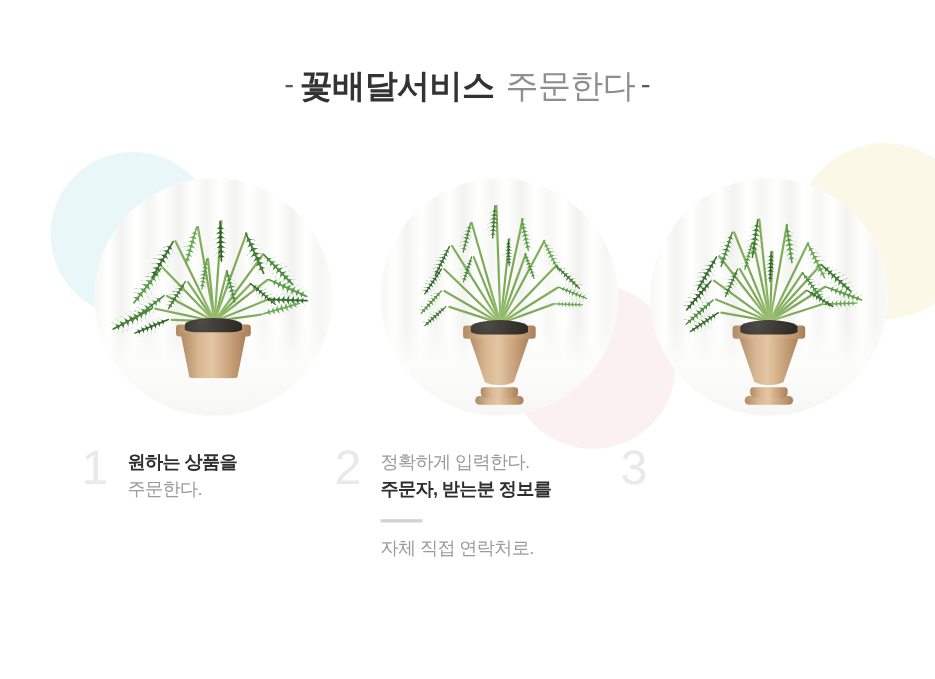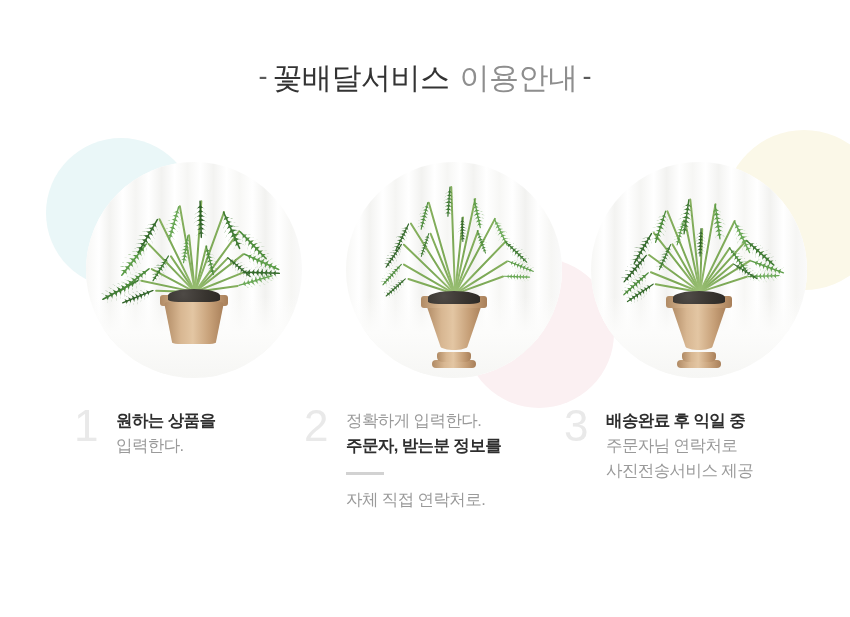--- a/index.html
+++ b/index.html
@@ -32,21 +32,21 @@
   }
   .title-dash {
     font-size: 27px;
     color: #5a5a5a;
     font-weight: 400;
     vertical-align: 3px;
     letter-spacing: 0;
   }
   .title-strong {
     font-size: 30px;
-    font-weight: 400;
+    font-weight: 700;
     color: #333333;
     letter-spacing: -0.5px;
     margin: 0 5px;
   }
   .title-light {
     font-size: 30px;
     font-weight: 400;
     color: #8e8e8e;
     letter-spacing: -0.5px;
     margin: 0 5px;
@@ -225,21 +225,21 @@
     font-weight: 400;
     white-space: nowrap;
   }
 </style>
 </head>
 <body>
 
 <div class="page">
 
   <div class="title-wrap">
-    <span class="title-dash">-</span><span class="title-strong">꽃배달서비스</span><span class="title-light">이용안내</span><span class="title-dash">-</span>
+    <span class="title-dash">-</span><span class="title-strong">꽃배달서비스</span><span class="title-light">주문한다</span><span class="title-dash">-</span>
   </div>
 
   <div class="columns">
 
     <div class="col col-1">
 
       <div class="accent accent-cyan"></div>
 
       <div class="photo">
         <div class="scene"></div>
@@ -571,21 +571,21 @@
                 </svg>
               </div>
             </div>
         </div>
       </div>
 
       <div class="step">
         <div class="step-num">1</div>
         <div class="step-body">
           <div class="step-line strong">원하는 상품을</div>
-          <div class="step-line muted">입력한다.</div>
+          <div class="step-line muted">주문한다.</div>
         </div>
       </div>
     </div>
 
     <div class="col col-2">
 
       <div class="accent accent-pink"></div>
 
       <div class="photo">
         <div class="scene"></div>
@@ -1227,22 +1227,17 @@
                   <path d="M26.8,0 Q28.1,2.9 31.7,9.6 Q28.1,4.6 29.5,0.9 Z" fill="#356b2c"></path>
                   <path d="M0,0 L32.0,0" stroke="#356b2c" stroke-width="2.5" stroke-linecap="round" fill="none"></path>
                 </svg>
               </div>
             </div>
         </div>
       </div>
 
       <div class="step">
         <div class="step-num">3</div>
-        <div class="step-body">
-          <div class="step-line strong">배송완료 후 익일 중</div>
-          <div class="step-line muted">주문자님 연락처로</div>
-          <div class="step-line muted">사진전송서비스 제공</div>
-        </div>
       </div>
     </div>
 
   </div>
 </div>
 
 </body></html>

